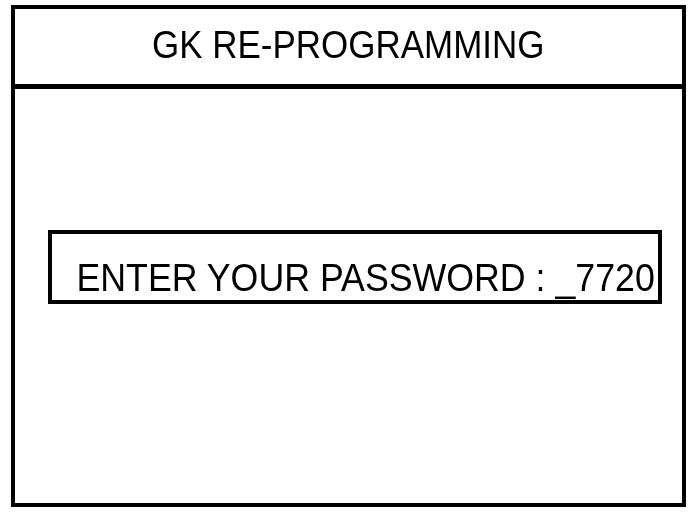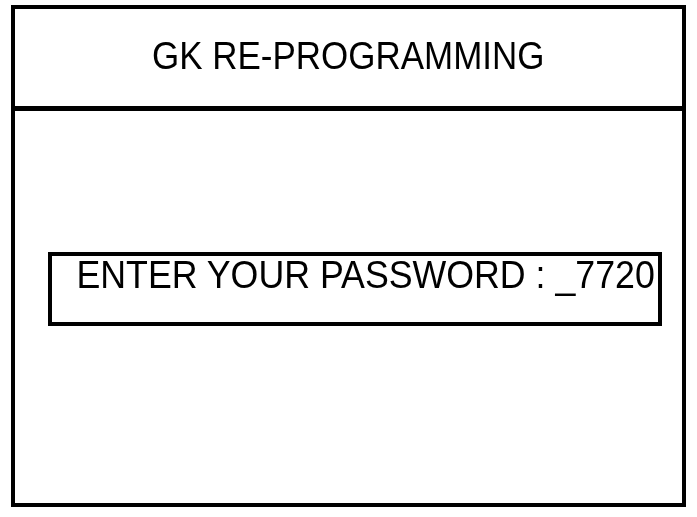--- a/index.html
+++ b/index.html
@@ -27,21 +27,21 @@
     box-sizing: border-box;
     border: 4px solid #000000;
     background: #ffffff;
     display: flex;
     flex-direction: column;
   }
 
   
   .title-bar {
     box-sizing: border-box;
-    height: 102px;               
+    height: 80px;               
     border-bottom: 5px solid #000000;
     display: flex;
     align-items: center;
     justify-content: center;
     background: #ffffff;
     flex: 0 0 auto;
   }
   .title-text {
     font-size: 38px;
     line-height: 1;
@@ -65,21 +65,21 @@
   .password-box {
     position: absolute;
     left: 33px;    
     top: 141px;    
     width: 614px;  
     height: 74px;  
     box-sizing: border-box;
     border: 4px solid #000000;
     background: #ffffff;
     display: flex;
-    align-items: flex-start;
+    align-items: flex-end;
   }
   .password-line {
     font-size: 38px;
     line-height: 1;
     color: #000000;
     white-space: nowrap;
     padding-left: 26px;
     transform: scaleX(0.94);
     transform-origin: left center;
     padding-bottom: 3px;

